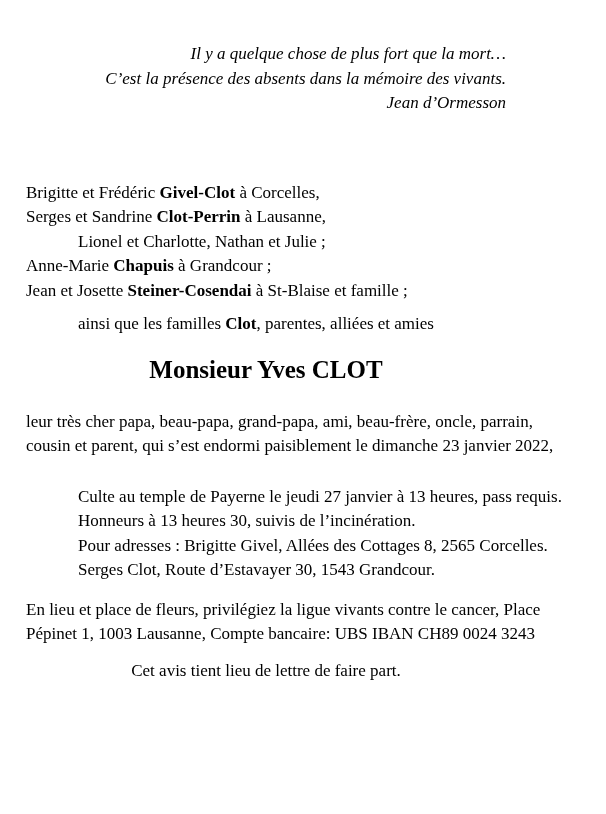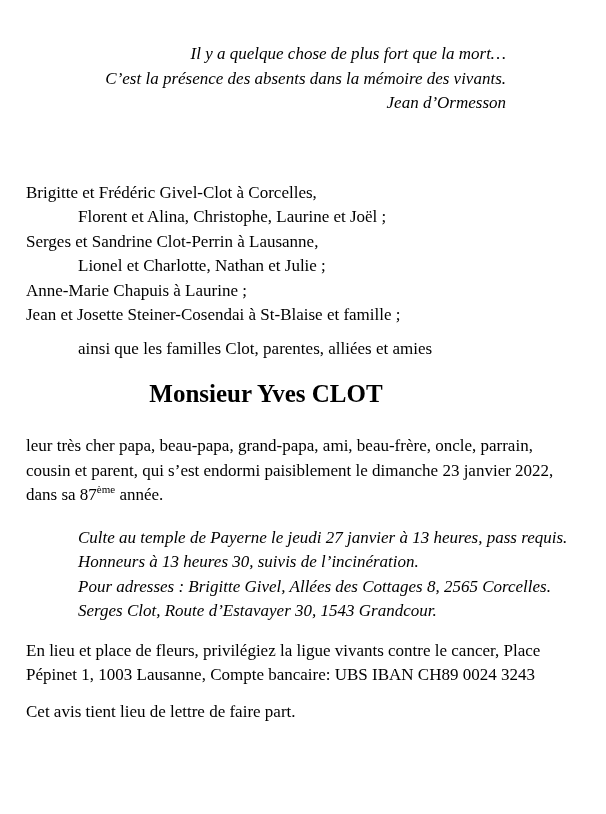--- a/index.html
+++ b/index.html
@@ -18,80 +18,78 @@
     height: 814px;
     padding: 42px 26px 0 26px;
     background: #ffffff;
     color: #000000;
     font-family: "Liberation Serif", "DejaVu Serif", serif;
     font-size: 17px;
     line-height: 24.5px;
   }
   p { margin: 0; white-space: nowrap; }
   .line { min-height: 24.5px; }
-  .b { font-weight: normal; }
+  .b { font-weight: bold; }
   .i { font-style: italic; }
   .indent { padding-left: 52px; }
   .epigraph {
     text-align: right;
     font-style: italic;
   }
   .family { margin-top: 65px; }
   .announce { margin-top: 9px; }
   .title {
     margin: 18px 0 0 0;
     text-align: center;
     font-weight: bold;
     font-size: 25px;
     line-height: 30px;
     white-space: nowrap;
   }
   .tribute { margin-top: 25px; }
-  .ceremony { margin-top: 18px; font-style: italic; }
+  .ceremony { margin-top: 26px; }
   .donation { margin-top: 15px; }
   .closing {
     margin-top: 12px;
-    text-align: left;
+    text-align: center;
   }
   sup {
     font-size: 11px;
     line-height: 0;
     vertical-align: super;
   }
 </style>
 </head>
 <body>
 
 <div class="page">
 
   <section class="epigraph">
     <p class="line">Il y a quelque chose de plus fort que la mort…</p>
     <p class="line">C’est la présence des absents dans la mémoire des vivants.</p>
     <p class="line">Jean d’Ormesson</p>
   </section>
 
   <section class="family">
     <p class="line"><span>Brigitte et Frédéric </span><span class="b">Givel-Clot</span><span> à Corcelles,</span></p>
-    <p class="line indent">Florent et Alina, Christophe, Laurine et Joël ;</p>
     <p class="line"><span>Serges et Sandrine </span><span class="b">Clot-Perrin</span><span> à Lausanne,</span></p>
     <p class="line indent">Lionel et Charlotte, Nathan et Julie ;</p>
-    <p class="line"><span>Anne-Marie </span><span class="b">Chapuis</span><span> à Laurine ;</span></p>
+    <p class="line"><span>Anne-Marie </span><span class="b">Chapuis</span><span> à Grandcour ;</span></p>
     <p class="line"><span>Jean et Josette </span><span class="b">Steiner-Cosendai</span><span> à St-Blaise et famille ;</span></p>
   </section>
 
   <section class="announce indent">
     <p class="line"><span>ainsi que les familles </span><span class="b">Clot</span><span>, parentes, alliées et amies</span></p>
   </section>
 
   <h1 class="title">Monsieur Yves CLOT</h1>
 
   <section class="tribute">
     <p class="line">leur très cher papa, beau-papa, grand-papa, ami, beau-frère, oncle, parrain,</p>
     <p class="line">cousin et parent, qui s’est endormi paisiblement le dimanche 23 janvier 2022,</p>
-    <p class="line"><span>dans sa 87</span><sup>ème</sup><span> année.</span></p>
   </section>
 
   <section class="ceremony indent">
     <p class="line">Culte au temple de Payerne le jeudi 27 janvier à 13 heures, pass requis.</p>
     <p class="line">Honneurs à 13 heures 30, suivis de l’incinération.</p>
     <p class="line">Pour adresses : Brigitte Givel, Allées des Cottages 8, 2565 Corcelles.</p>
     <p class="line">Serges Clot, Route d’Estavayer 30, 1543 Grandcour.</p>
   </section>
 
   <section class="donation">

